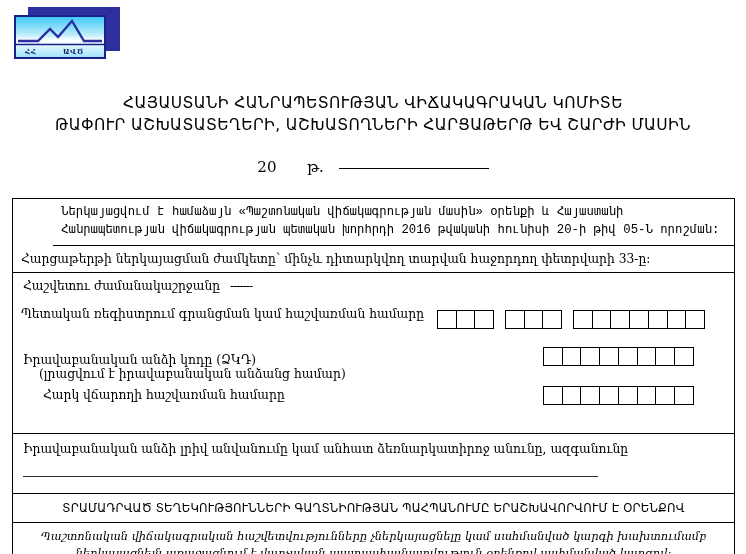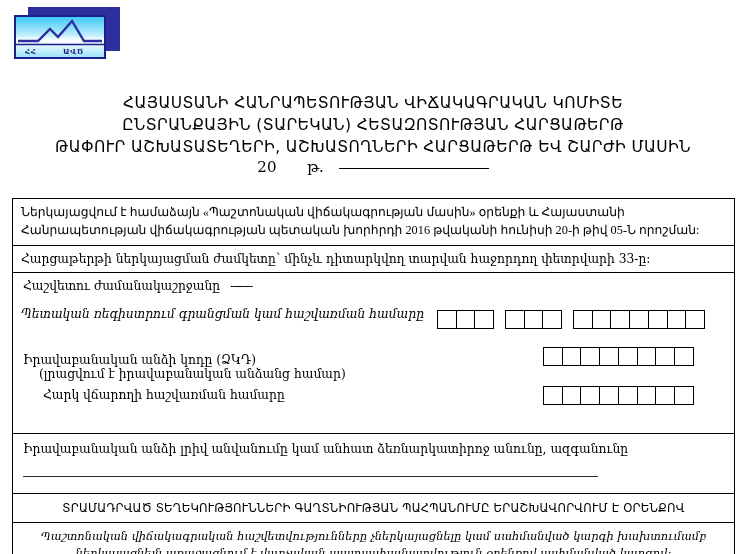--- a/index.html
+++ b/index.html
@@ -104,23 +104,24 @@
     background: #fff;
   }
   .row {
     border-bottom: 1.4px solid #000;
     box-sizing: border-box;
   }
   .row:last-child { border-bottom: none; }
 
   .r-intro {
     padding: 5px 8px 6px 8px;
-    font-family: Liberation Serif, serif;
+    font-family: Liberation Mono, monospace;
     font-size: 12.3px;
     line-height: 17.5px;
+    margin-left: 40px;
   }
   .r-deadline {
     padding: 5px 8px 5px 8px;
     font-family: "DejaVu Serif", "Liberation Serif", serif;
     font-size: 12.3px;
     line-height: 16px;
   }
   .r-worktime {
     padding: 5px 8px 5px 10px;
     font-family: "DejaVu Serif", "Liberation Serif", serif;
@@ -136,21 +137,21 @@
     height: 135px;
     border-bottom: 1.4px solid #000;
     box-sizing: border-box;
   }
   .code-label {
     position: absolute;
     font-family: "DejaVu Serif", "Liberation Serif", serif;
     font-size: 12.3px;
     white-space: nowrap;
   }
-  #label-state-reg { left: 8px; top: 8px; font-style: italic; }
+  #label-state-reg { left: 8px; top: 8px; }
   #label-legal-code { left: 10px; top: 54px; }
   #label-legal-note { left: 26px; top: 68px; }
   #label-tax-payer { left: 10px; top: 89px; margin-left: 20px; }
 
   .boxgrid {
     position: absolute;
     display: flex;
   }
   .cellbox {
     width: 20px;
@@ -222,21 +223,20 @@
       <polyline points="2,24 22,24 34,12 42,20 56,4 68,24 86,24" fill="none" stroke="#2b2fa0" stroke-width="2.4" stroke-linejoin="miter" stroke-linecap="butt"></polyline>
       <line x1="0" y1="27.5" x2="88" y2="27.5" stroke="#1a1f8c" stroke-width="1.6"></line>
     </svg>
     <span class="logo-sub" id="logo-sub-left">ՀՀ</span>
     <span class="logo-sub" id="logo-sub-right">ԱՎԾ</span>
   </div>
 </div>
 
 <div id="title-block">
   <div class="title-line">ՀԱՅԱՍՏԱՆԻ ՀԱՆՐԱՊԵՏՈՒԹՅԱՆ ՎԻՃԱԿԱԳՐԱԿԱՆ ԿՈՄԻՏԵ</div>
-  <div class="title-line">ԸՆՏՐԱՆՔԱՅԻՆ (ՏԱՐԵԿԱՆ) ՀԵՏԱԶՈՏՈՒԹՅԱՆ ՀԱՐՑԱԹԵՐԹ</div>
   <div class="title-line">ԹԱՓՈՒՐ ԱՇԽԱՏԱՏԵՂԵՐԻ, ԱՇԽԱՏՈՂՆԵՐԻ ՀԱՐՑԱԹԵՐԹ ԵՎ ՇԱՐԺԻ ՄԱՍԻՆ</div>
 </div>
 
 <div id="date-row">
   <span id="date-year">20</span>
   <span id="date-suffix">թ.</span>
   <span id="date-rule"></span>
 </div>
 
 <div id="form-table">

